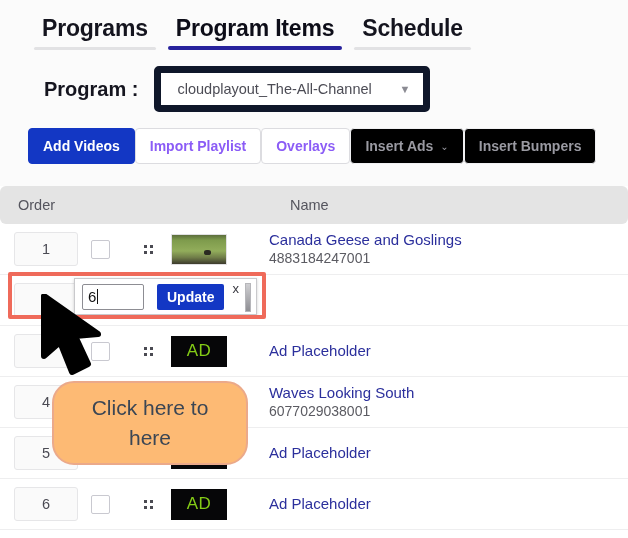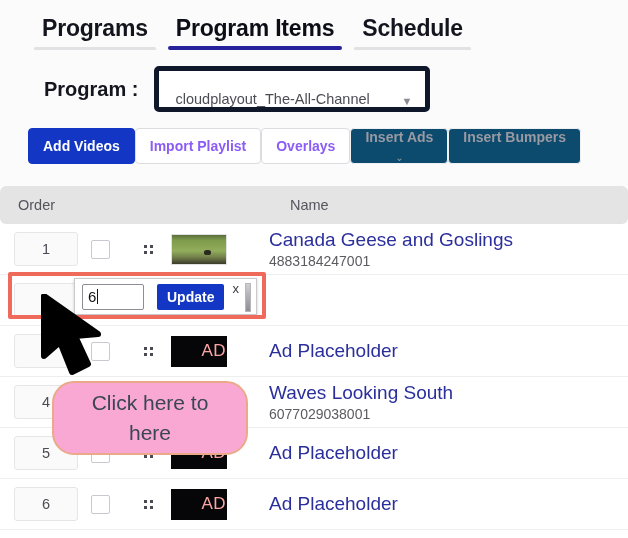--- a/index.html
+++ b/index.html
@@ -54,23 +54,23 @@
     padding-left: 44px;
     box-sizing: border-box;
   }
   .program-label {
     font-size: 20px; font-weight: bold; color: #15151f;
     margin-right: 16px; white-space: nowrap;
   }
   .program-select {
     width: 276px; height: 46px;
     background: #ffffff;
-    border: 5px solid #0f172a;
+    border: 7px solid #0f172a;
     border-radius: 5px;
-    display: flex; align-items: flex-end;
+    display: flex; align-items: center;
     justify-content: space-between;
     padding: 0 13px 0 16px;
     box-sizing: border-box;
     cursor: pointer;
   }
   .program-select .value {
     font-size: 14.5px; color: #4c4c55;
     white-space: nowrap; overflow: hidden; text-overflow: ellipsis;
   }
   .caret { font-size: 11px; color: #8b8b93; line-height: 1; }
@@ -94,22 +94,22 @@
     border: 1px solid #dcdce0;
     background: #ffffff;
     color: #8b5cf6;
     cursor: pointer;
     box-sizing: border-box;
   }
   .btn.primary {
     background: #1337c4; border-color: #1337c4; color: #ffffff;
   }
   .btn.disabled {
-    background: #0c4a6e; border-color: #f0f0f2;
-    color: #9a9aa2; cursor: default; flex-direction: column;
+    background: #000000; border-color: #f0f0f2;
+    color: #9a9aa2; cursor: default;
   }
   .btn .chev { font-size: 10px; font-weight: normal; }
 
   
   .table {
     position: absolute;
     top: 186px; left: 0; width: 628px; bottom: 0;
     background: #ffffff;
   }
   .thead {
@@ -167,38 +167,38 @@
   .thumb {
     width: 56px; height: 31px;
     border: 1px solid #e0e0e2;
     background: #d9d9dd;
     box-sizing: border-box;
     overflow: hidden;
     position: relative;
   }
   .thumb.ad {
     background: #060608; border-color: #060608;
-    display: flex; align-items: center; justify-content: flex-end;
-    color: #fca5a5; font-size: 17px; letter-spacing: 0.5px;
+    display: flex; align-items: center; justify-content: center;
+    color: #84cc16; font-size: 17px; letter-spacing: 0.5px;
   }
   .thumb.grass {
     background:
       linear-gradient(180deg, #5c6e3c 0%, #7e9b4c 18%, #92ad5b 55%, #6f7c48 78%, #3c3a2c 100%);
   }
   .thumb.grass::after {
     content: ""; position: absolute; left: 60%; top: 55%;
     width: 7px; height: 5px; background: #2a2a22; border-radius: 40%;
   }
   .thumb.waves {
     background:
       linear-gradient(180deg, #b9c7d2 0%, #9fb2c2 30%, #7e93a8 45%, #c8d4dd 62%, #e8edf1 100%);
   }
   .c-name { flex: 1; padding-left: 8px; box-sizing: border-box; }
   .name-title {
-    font-size: 19px; color: #2b2f9c; cursor: pointer;
+    font-size: 15px; color: #2b2f9c; cursor: pointer;
     line-height: 1.25;
   }
   .name-id {
     font-size: 14px; color: #5b5b62; line-height: 1.3; margin-top: 0;
   }
 
   
   .trow.editing { position: relative; }
   .edit-highlight {
     position: absolute;
@@ -270,22 +270,22 @@
     left: 40px; top: 294px;
     width: 72px; height: 82px;
     z-index: 20;
     pointer-events: none;
   }
 
   
   .callout {
     position: absolute;
     left: 52px; top: 381px;
-    width: 196px; height: 74px;
-    background: #f9a8d4;
+    width: 196px; height: 84px;
+    background: #fdba74;
     border: 2px solid #eba98a;
     border-radius: 22px;
     display: flex; flex-direction: column;
     align-items: center; justify-content: center;
     z-index: 15;
     box-sizing: border-box;
   }
   .callout span {
     font-size: 21px; color: #3b4654;
     line-height: 1.45; text-align: center;

